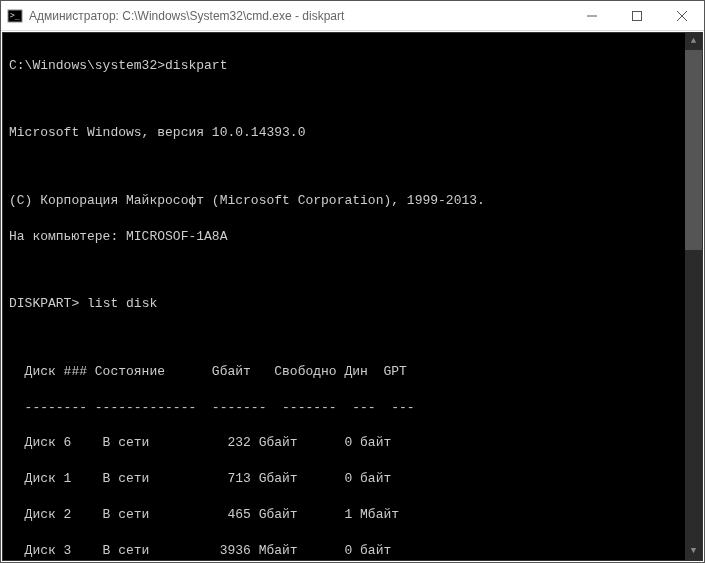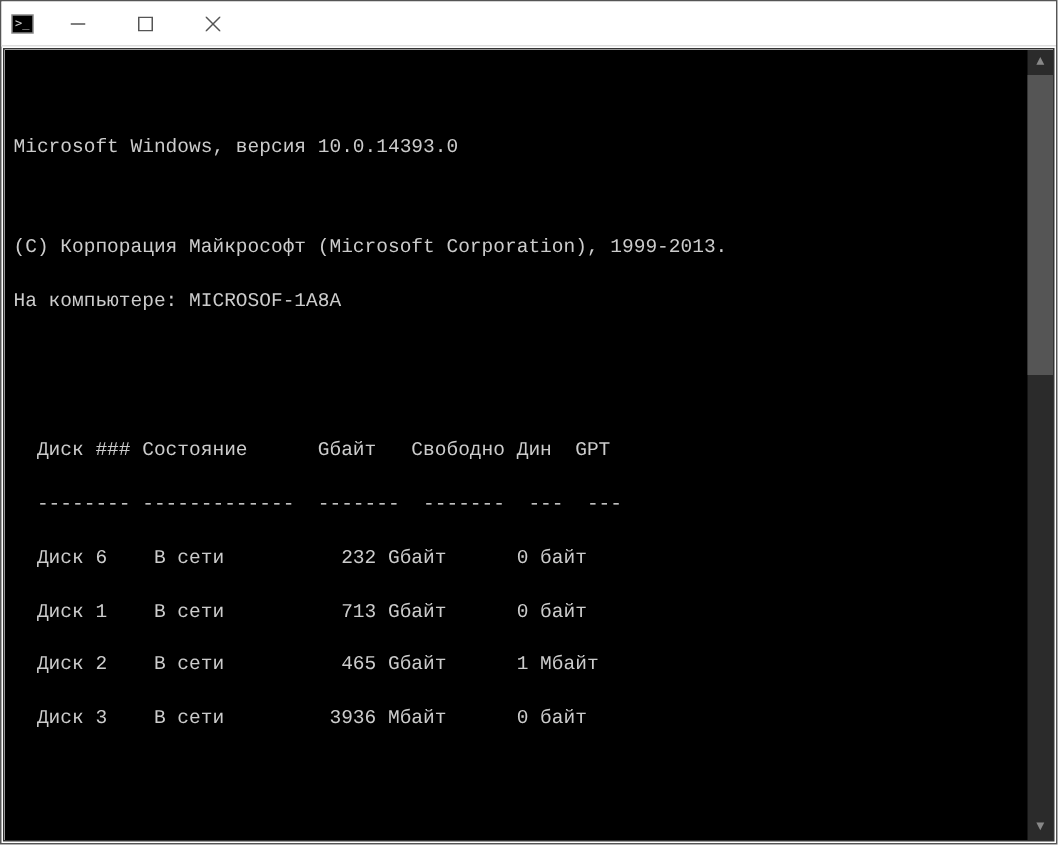--- a/index.html
+++ b/index.html
@@ -83,20 +83,21 @@
 <body>
 
 <div class="window">
   <div class="titlebar">
     <span class="icon">
       <svg width="16" height="16" viewBox="0 0 16 16">
         <rect x="1" y="2" width="14" height="12" fill="#000" stroke="#888" stroke-width="1"></rect>
         <text x="3" y="10" font-size="8" fill="#ccc" font-family="monospace">&gt;_</text>
       </svg>
     </span>
+    <span class="title">Администратор: C:\Windows\System32\cmd.exe - diskpart</span>
     <div class="winbtns">
       <div class="winbtn">
         <svg width="10" height="10" viewBox="0 0 10 10">
             <line x1="0" y1="5" x2="10" y2="5" stroke="currentColor" stroke-width="1"></line>
           </svg>
       </div>
       <div class="winbtn">
         <svg width="10" height="10" viewBox="0 0 10 10">
             <rect x="0.5" y="0.5" width="9" height="9" fill="none" stroke="currentColor" stroke-width="1"></rect>
           </svg>
@@ -104,26 +105,28 @@
       <div class="winbtn close">
         <svg width="10" height="10" viewBox="0 0 10 10">
             <line x1="0" y1="0" x2="10" y2="10" stroke="currentColor" stroke-width="1"></line>
             <line x1="10" y1="0" x2="0" y2="10" stroke="currentColor" stroke-width="1"></line>
           </svg>
       </div>
     </div>
   </div>
 
   <div class="terminal">
+<div><span>C:\Windows\system32&gt;</span><span>diskpart</span></div>
 <div class="blank-line"></div>
 <div>Microsoft Windows, версия 10.0.14393.0</div>
 <div class="blank-line"></div>
 <div>(C) Корпорация Майкрософт (Microsoft Corporation), 1999-2013.</div>
 <div>На компьютере: MICROSOF-1A8A</div>
 <div class="blank-line"></div>
+<div><span>DISKPART&gt;</span> <span>list disk</span></div>
 <div class="blank-line"></div>
 <div>  Диск ### Состояние      Gбайт   Свободно Дин  GPT</div>
 <div>  -------- -------------  -------  -------  ---  ---</div>
 <div>  Диск 6    В сети          232 Gбайт      0 байт</div>
 <div>  Диск 1    В сети          713 Gбайт      0 байт</div>
 <div>  Диск 2    В сети          465 Gбайт      1 Mбайт</div>
 <div>  Диск 3    В сети         3936 Mбайт      0 байт</div>
 
 
 

